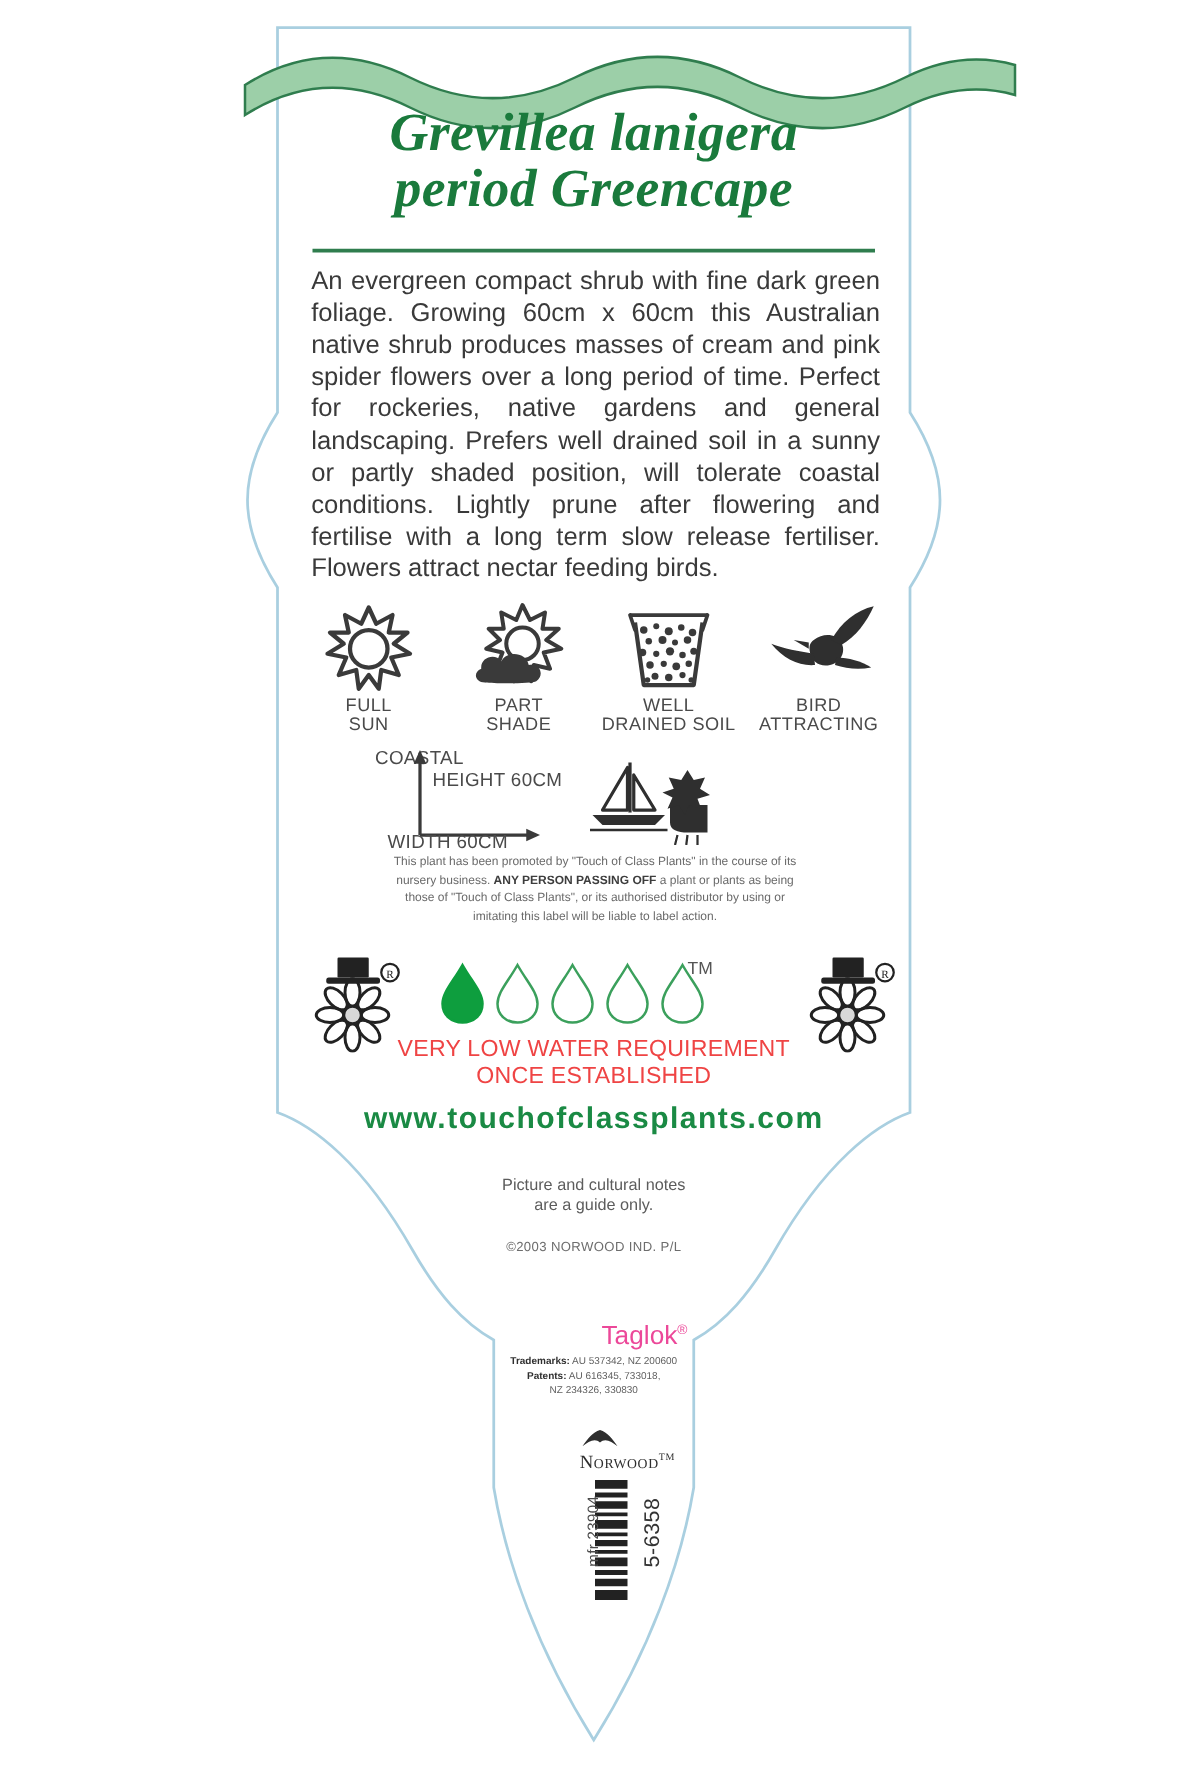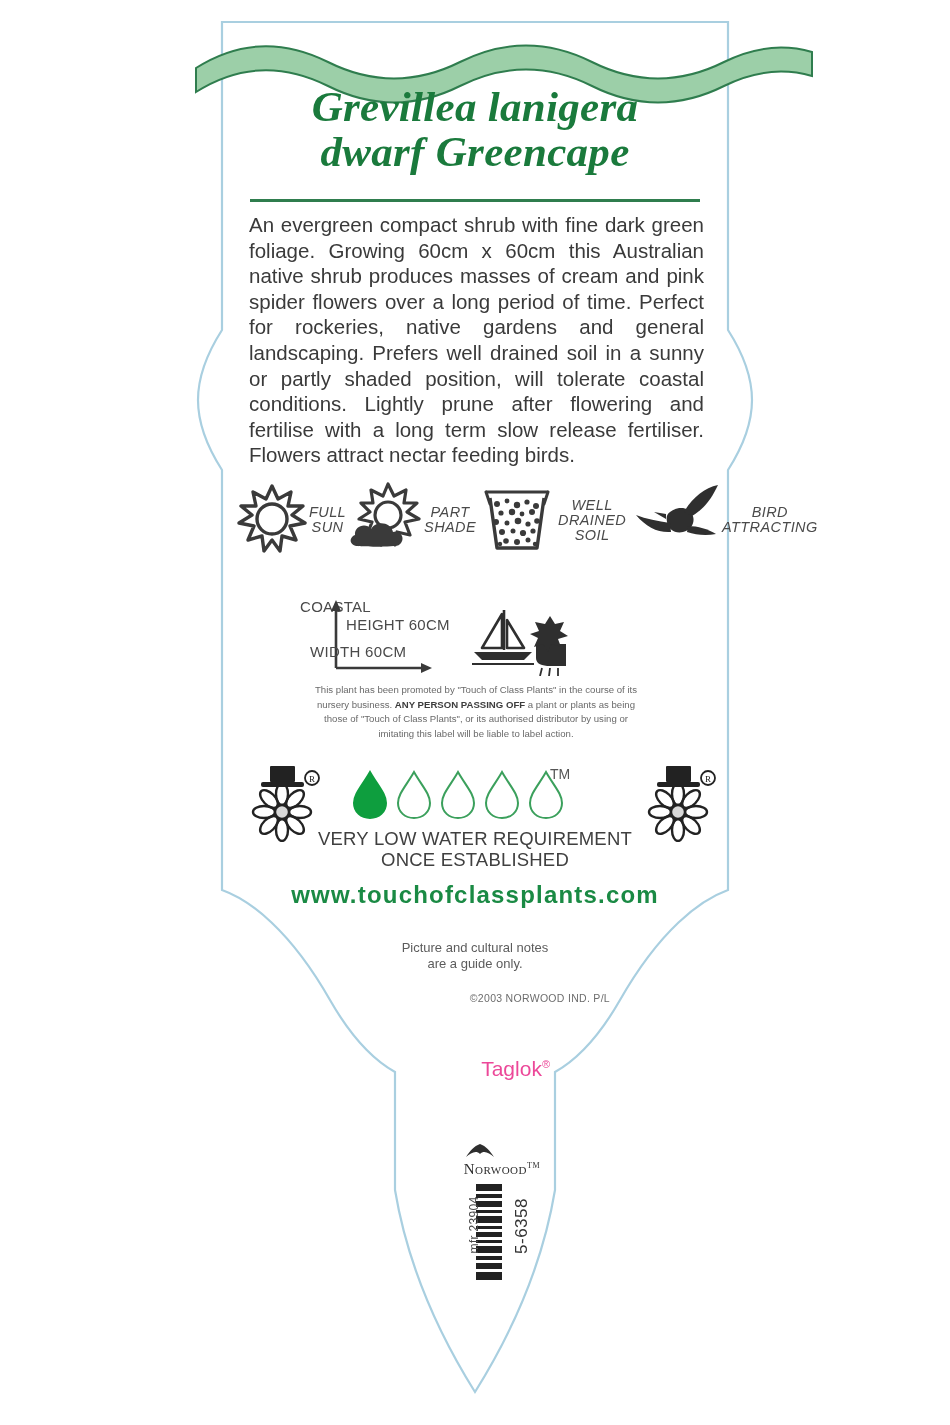--- a/index.html
+++ b/index.html
@@ -32,67 +32,67 @@
   #description{
     left:249px;top:212px;width:455px;
     font-size:20.5px;line-height:25.6px;
     color:#3a3a3a;
     text-align:justify;
     text-justify:inter-word;
   }
 
   
   #icon-row{left:235px;top:482px;width:480px;display:flex;}
-  .icon-cell{flex:1;display:flex;flex-direction:row;align-items:center;font-style:italic;}
+  .icon-cell{flex:1;display:flex;flex-direction:column;align-items:center;}
   .icon-art{height:72px;display:flex;align-items:flex-end;justify-content:center;}
   .icon-caption{
     margin-top:4px;font-size:14.5px;line-height:15px;
     text-align:center;color:#4a4a4a;letter-spacing:.4px;
   }
 
   
   #dims-row{left:300px;top:598px;width:380px;height:82px;}
   .dim-label{position:absolute;font-size:15px;color:#4a4a4a;letter-spacing:.3px;}
   #height-label{left:46px;top:18px;}
-  #width-label{left:10px;top:45px;}
+  #width-label{left:10px;top:67px;}
   #coastal-label{left:265px;top:32px;font-size:15px;color:#4a4a4a;letter-spacing:.3px;}
 
   
   #legal{
     left:243px;top:683px;width:466px;
     font-size:9.6px;line-height:14.5px;
     text-align:center;color:#6a6a6a;
   }
   #legal b{color:#3d3d3d;}
 
   
   #water-row{left:240px;top:762px;width:470px;height:80px;}
   #drops{position:absolute;left:108px;top:6px;}
   #tm-mark{position:absolute;left:310px;top:4px;font-size:14px;color:#555;}
   #water-text{
     left:240px;top:828px;width:470px;text-align:center;
-    font-size:18.5px;line-height:21px;color:#404040;letter-spacing:.2px;
+    font-size:18.5px;line-height:21px;color:#ef4444;letter-spacing:.2px;
   }
   #logo-left{left:248px;top:764px;}
   #logo-right{left:644px;top:764px;}
 
   
   #site-url{
     left:240px;top:881px;width:470px;text-align:center;
     font-size:24px;font-weight:700;color:#1a8a44;
     letter-spacing:1.2px;
   }
 
   
   #guide-note{
     left:340px;top:940px;width:270px;text-align:center;
     font-size:13px;line-height:16px;color:#5c5c5c;
   }
   #copyright{
-    left:340px;top:992px;width:270px;text-align:right;
+    left:340px;top:992px;width:270px;text-align:center;
     font-size:10.5px;color:#6d6d6d;letter-spacing:.3px;
   }
 
   
   #taglok{
     left:400px;top:1057px;width:150px;text-align:right;
     font-size:21px;color:#ec4899;
   }
   #taglok .reg{font-size:11px;vertical-align:super;}
   #patents{
@@ -160,21 +160,21 @@
                C 680,108 636,108 592,86
                C 548,64 504,64 460,86
                C 416,108 372,108 328,86
                C 284,64 240,64 196,92
                Z" fill="#9ccfa8" stroke="#2f7d4e" stroke-width="2"></path>
     </g>
   </svg>
 
   <div class="abs" id="title-block">
     <div class="botanical">Grevillea lanigera</div>
-    <div class="botanical">dwarf Greencape</div>
+    <div class="botanical">period Greencape</div>
   </div>
   <div class="abs" id="title-rule"></div>
 
   <div class="abs" id="description">An evergreen compact shrub with fine dark green foliage. Growing 60cm x 60cm this Australian native shrub produces masses of cream and pink spider flowers over a long period of time. Perfect for rockeries, native gardens and general landscaping. Prefers well drained soil in a sunny or partly shaded position, will tolerate coastal conditions. Lightly prune after flowering and fertilise with a long term slow release fertiliser. Flowers attract nectar feeding birds.</div>
 
   <div class="abs" id="icon-row">
 
     <div class="icon-cell">
       <div class="icon-art">
         <svg width="74" height="72" viewBox="0 0 74 72">
@@ -390,20 +390,25 @@
 
   <div class="abs" id="guide-note">
     <div>Picture and cultural notes</div>
     <div>are a guide only.</div>
   </div>
   <div class="abs" id="copyright">©2003 NORWOOD IND. P/L</div>
 
   <div class="abs" id="taglok">
     <span>Taglok</span><span class="reg">®</span>
   </div>
+  <div class="abs" id="patents">
+    <div><b>Trademarks:</b><span> AU 537342, NZ 200600</span></div>
+    <div><b>Patents:</b><span> AU 616345, 733018,</span></div>
+    <div>NZ 234326, 330830</div>
+  </div>
 
   <div class="abs" id="norwood">
     <svg width="36" height="18" viewBox="0 0 36 18" style="display:block;margin:0 auto;">
       <path d="M4,14 C8,8 12,3 18,1 C24,3 28,8 32,14 C27,10 22,7 18,11 C14,7 9,10 4,14 Z" fill="#2e2e2e"></path>
     </svg>
     <div class="norwood-word"><span>Norwood</span><span class="tm">TM</span></div>
   </div>
 
   <div class="abs" id="barcode-zone">
     <div id="barcode-bars">

